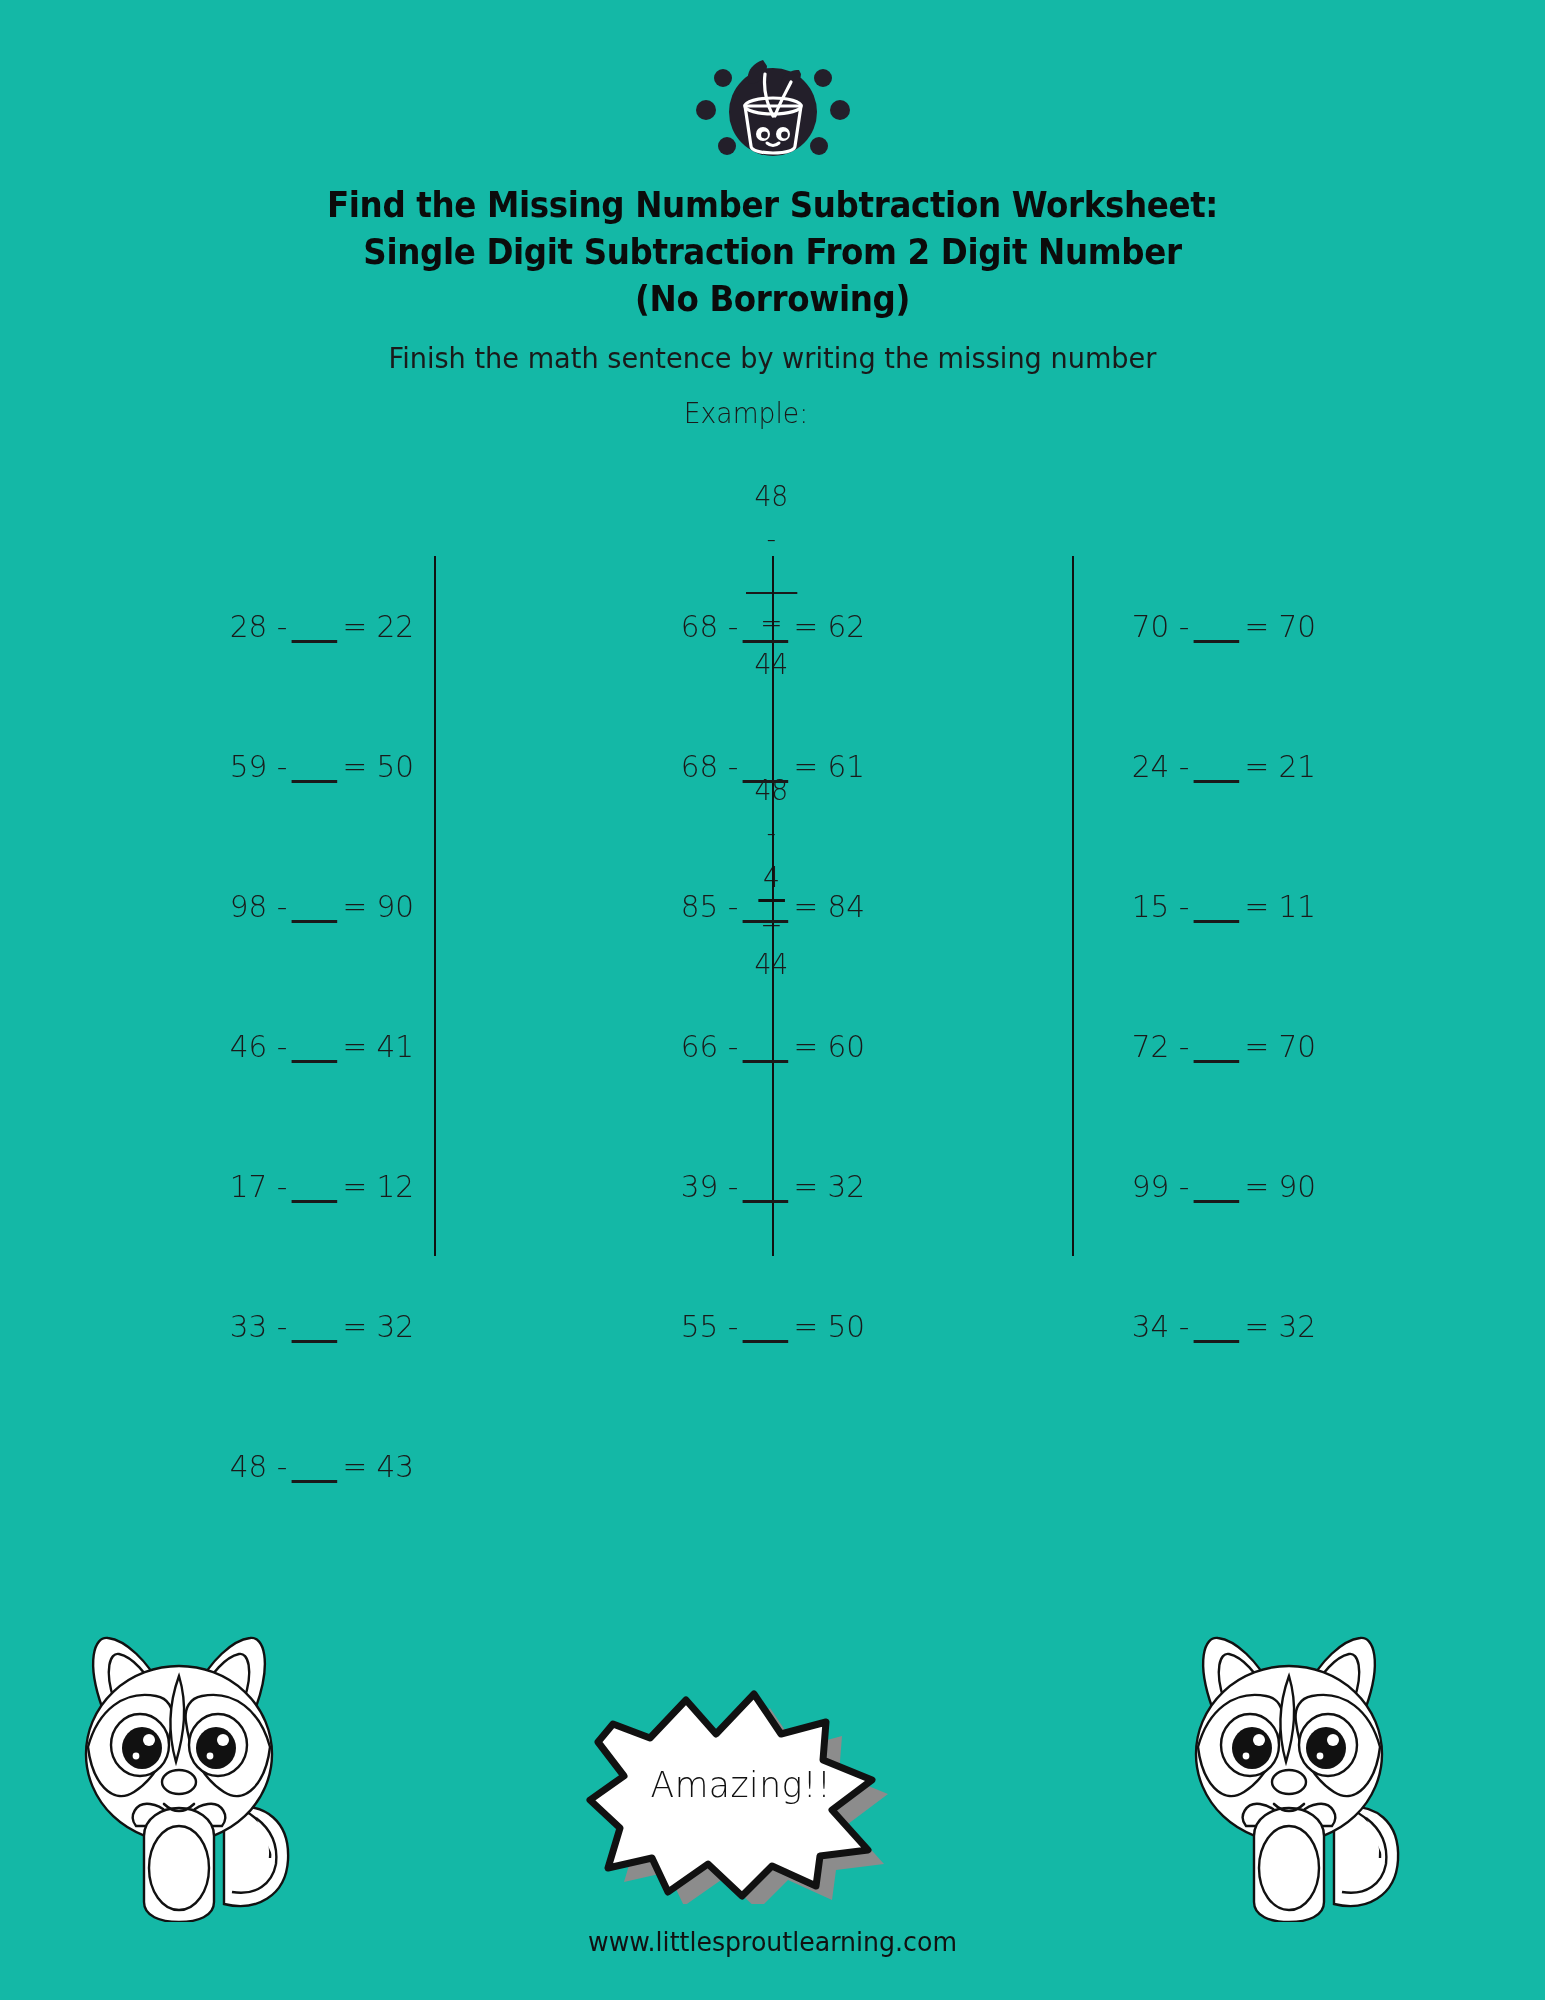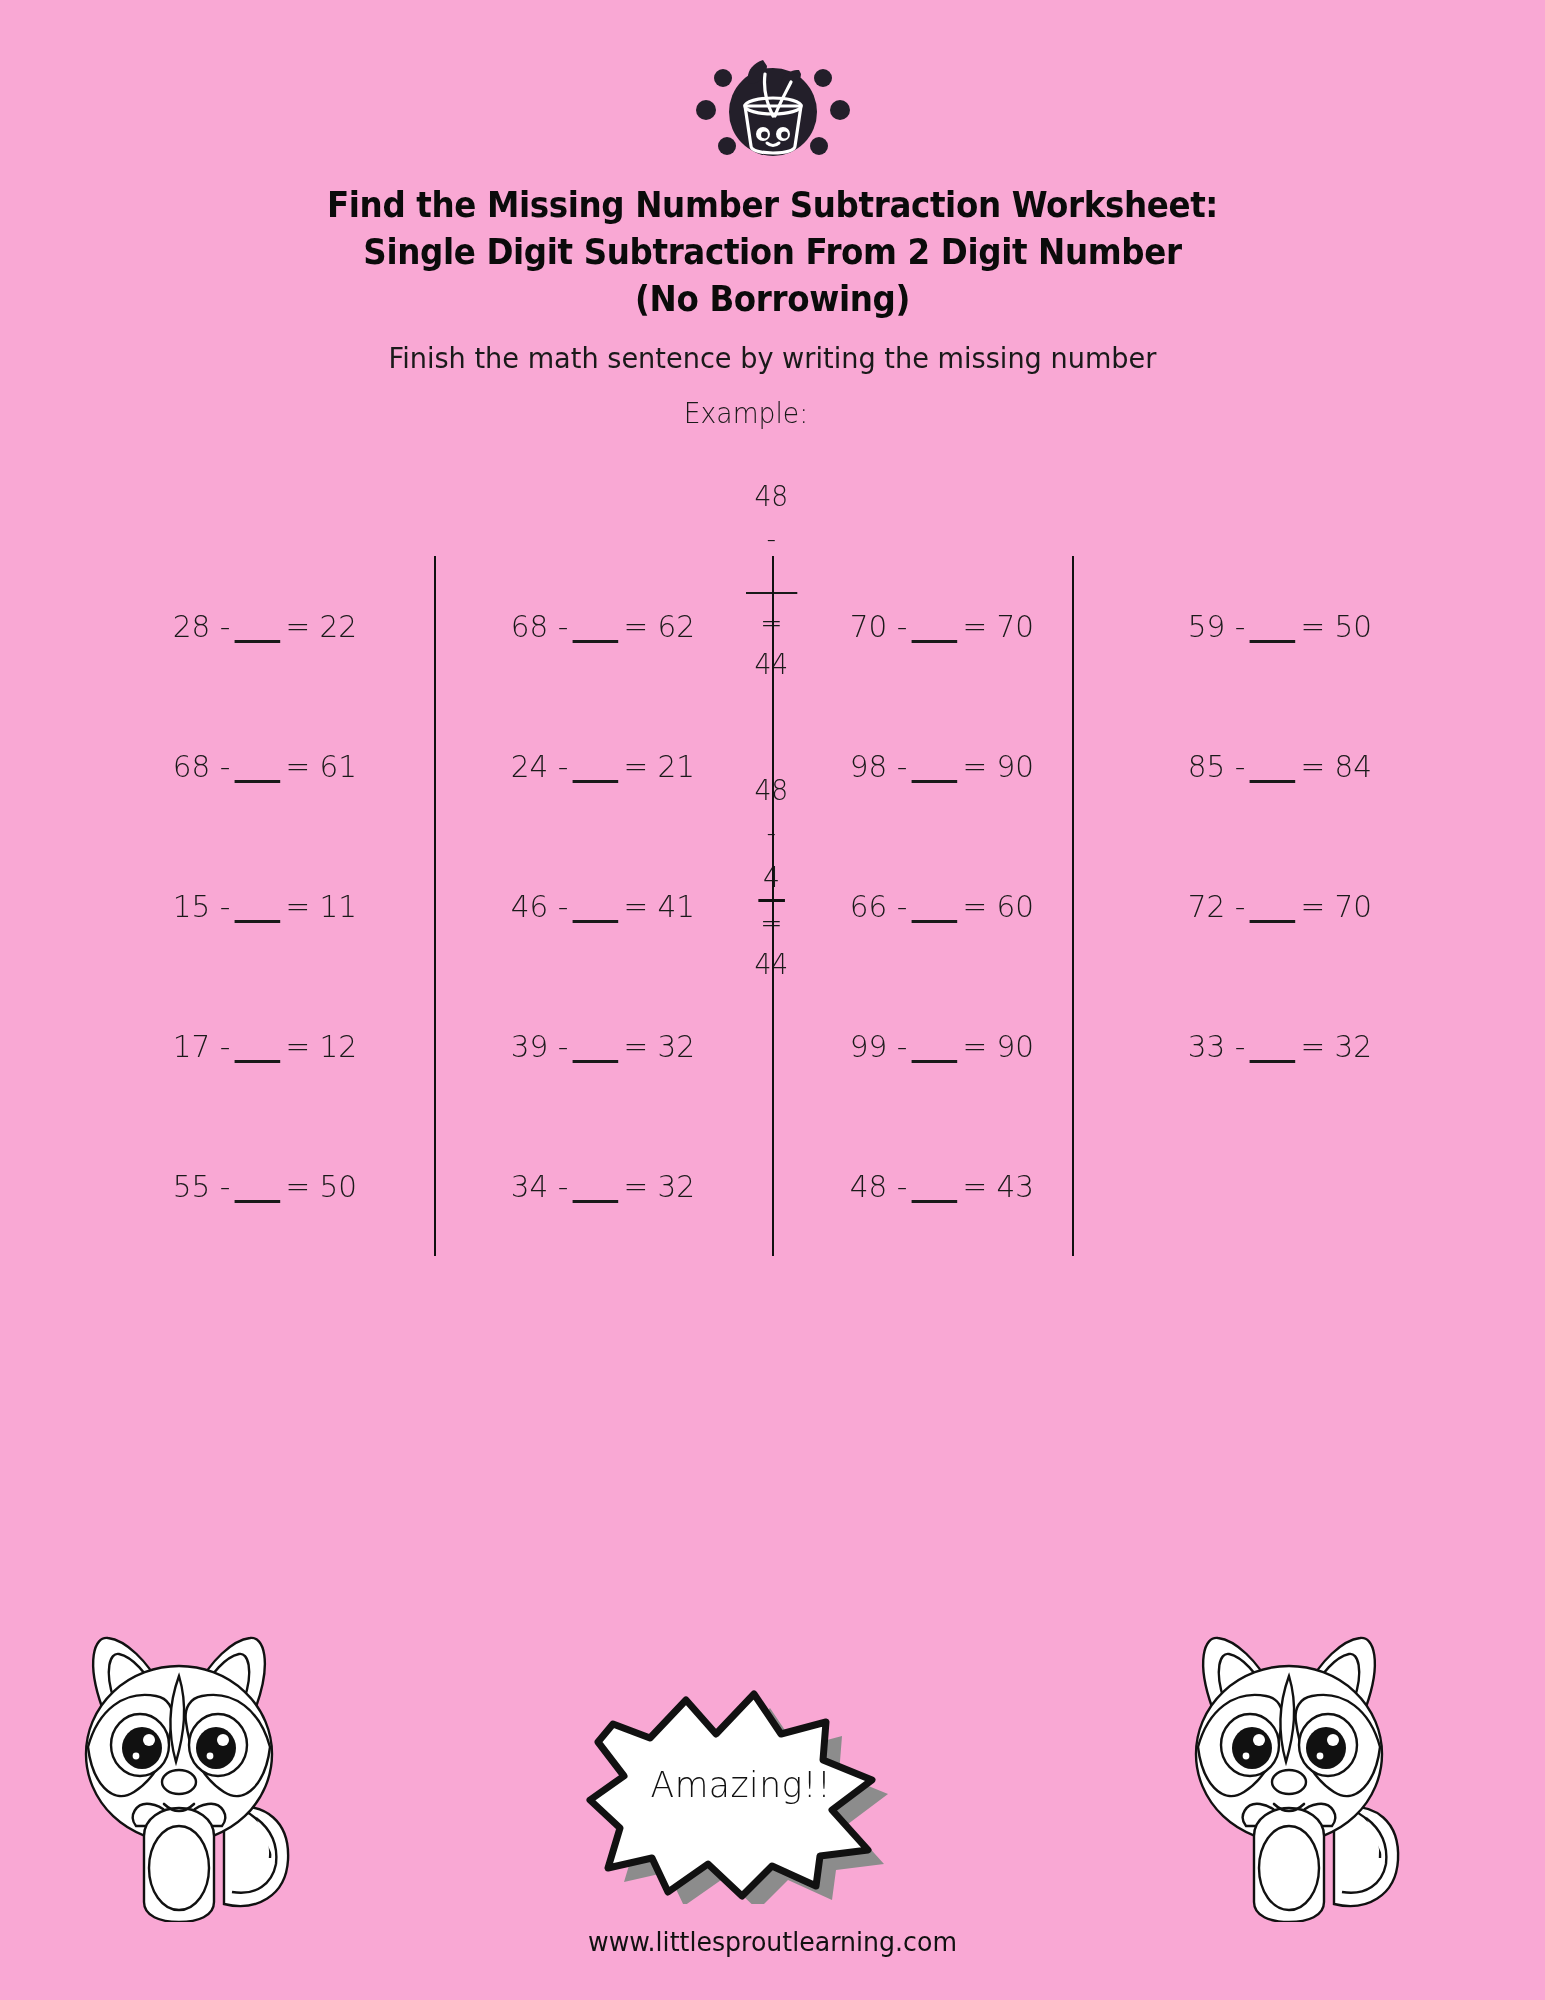--- a/index.html
+++ b/index.html
@@ -13,21 +13,21 @@
     font-family: "DejaVu Sans", sans-serif;
     color: #111111;
     position: relative;
     overflow: hidden;
   }
 
   .page {
     width: 1545px;
     height: 2000px;
     position: relative;
-    background: #f9a8d4;
+    background: #14b8a6;
   }
 
   
   .logo-wrap {
     position: absolute;
     top: 48px;
     left: 0;
     width: 1545px;
     display: flex;
     justify-content: center;
@@ -104,21 +104,21 @@
   }
 
   
   .grid {
     position: absolute;
     top: 556px;
     left: 96px;
     width: 1353px;
     height: 700px;
     display: grid;
-    grid-template-columns: repeat(4, 1fr);
+    grid-template-columns: repeat(3, 1fr);
     grid-auto-rows: 140px;
   }
   .cell {
     position: relative;
     display: flex;
     align-items: center;
     justify-content: center;
     font-family: "DejaVu Sans", sans-serif;
     font-weight: 300;
     font-size: 31px;

